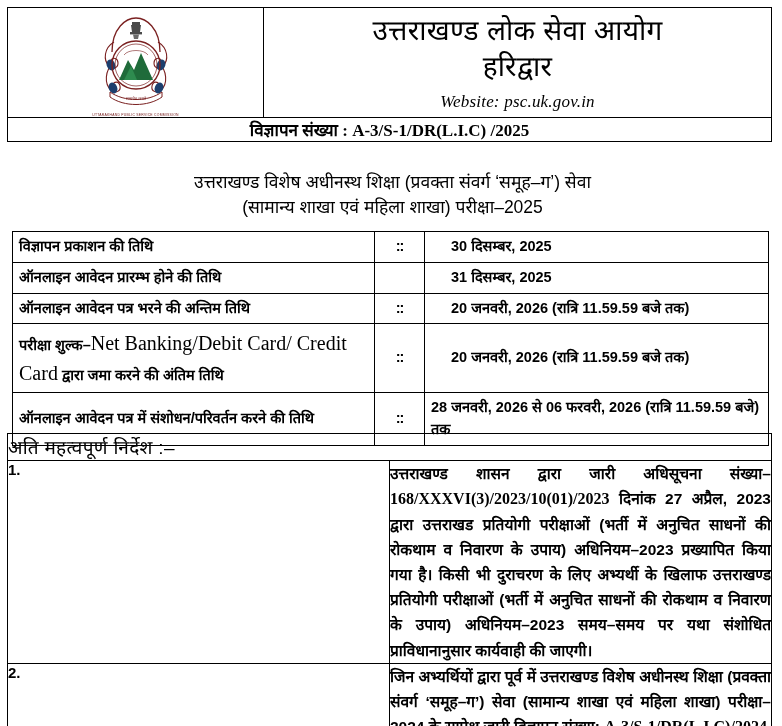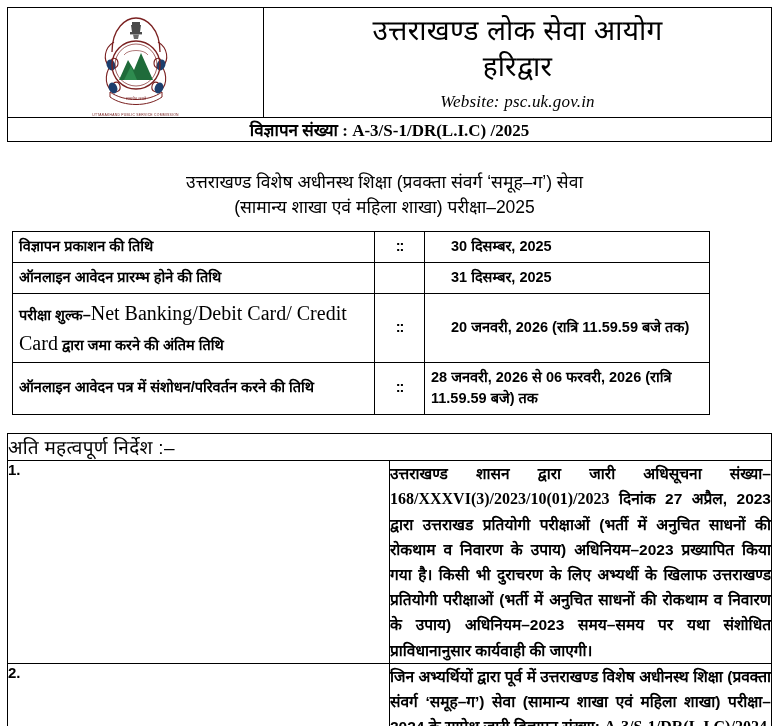--- a/index.html
+++ b/index.html
@@ -87,35 +87,35 @@
     font-family: Liberation Serif, serif;
   }
   .advt-text {
     font-size: 17px;
     font-weight: 700;
   }
 
   
   .subtitle {
     position: absolute;
-    left: 2px;
+    left: 10px;
     top: 170px;
     width: 765px;
     text-align: center;
     font-size: 17.5px;
     font-weight: 400;
     line-height: 1.45;
   }
 
   
   .dates-table {
     position: absolute;
     left: 12px;
     top: 231px;
-    width: 698px;
+    width: 757px;
     border-collapse: collapse;
     table-layout: fixed;
   }
   .dates-table td {
     border: 1.5px solid #000000;
     padding: 4px 6px;
     vertical-align: middle;
     font-size: 14.5px;
     font-weight: 700;
     line-height: 1.5;
@@ -245,20 +245,25 @@
         <td class="dt-label">विज्ञापन प्रकाशन की तिथि</td>
         <td class="dt-colon">::</td>
         <td class="dt-value indent">30 दिसम्बर,  2025</td>
       </tr>
       <tr>
         <td class="dt-label">ऑनलाइन आवेदन प्रारम्भ होने की तिथि</td>
         <td class="dt-colon"></td>
         <td class="dt-value indent">31 दिसम्बर, 2025</td>
       </tr>
       <tr>
+        <td class="dt-label">ऑनलाइन आवेदन पत्र भरने की अन्तिम तिथि</td>
+        <td class="dt-colon">::</td>
+        <td class="dt-value indent">20 जनवरी, 2026 (रात्रि 11.59.59 बजे तक)</td>
+      </tr>
+      <tr>
         <td class="dt-label"><span>परीक्षा शुल्क–</span><span class="serif-en">Net Banking/Debit Card/ Credit Card</span><span> द्वारा जमा करने की अंतिम तिथि</span></td>
         <td class="dt-colon">::</td>
         <td class="dt-value indent">20 जनवरी, 2026 (रात्रि 11.59.59 बजे तक)</td>
       </tr>
       <tr>
         <td class="dt-label">ऑनलाइन आवेदन पत्र में संशोधन/परिवर्तन करने की तिथि</td>
         <td class="dt-colon">::</td>
         <td class="dt-value">28 जनवरी, 2026 से 06 फरवरी, 2026 (रात्रि 11.59.59 बजे) तक</td>
       </tr>
     </tbody>

